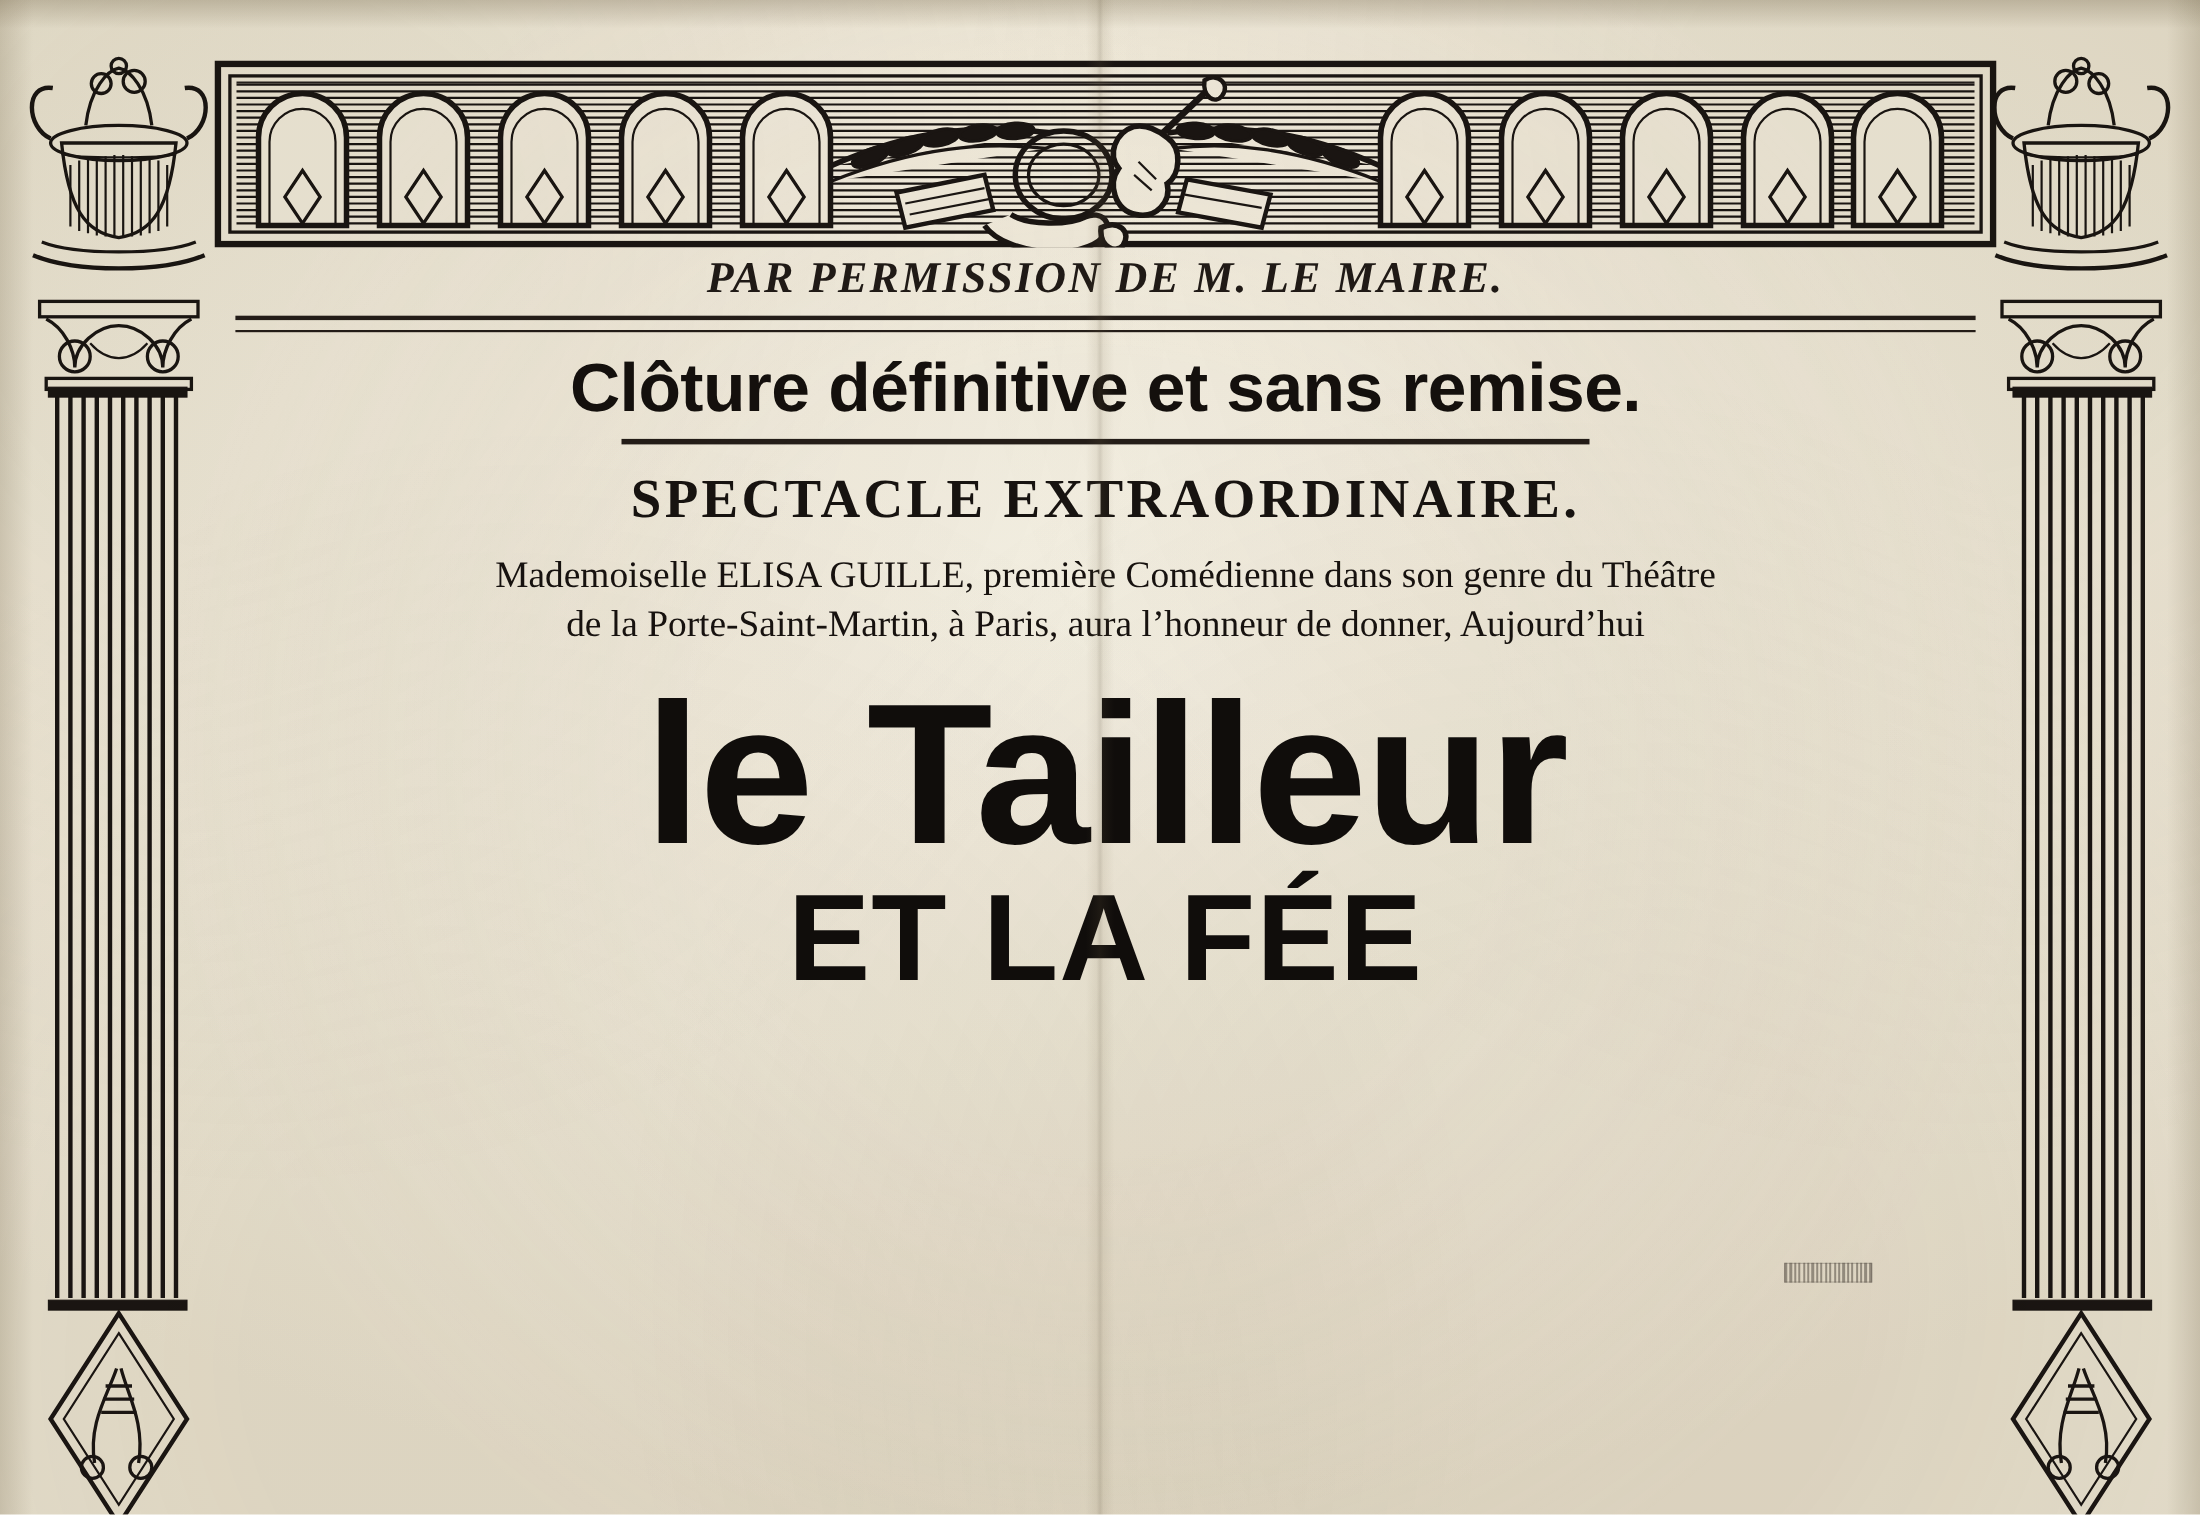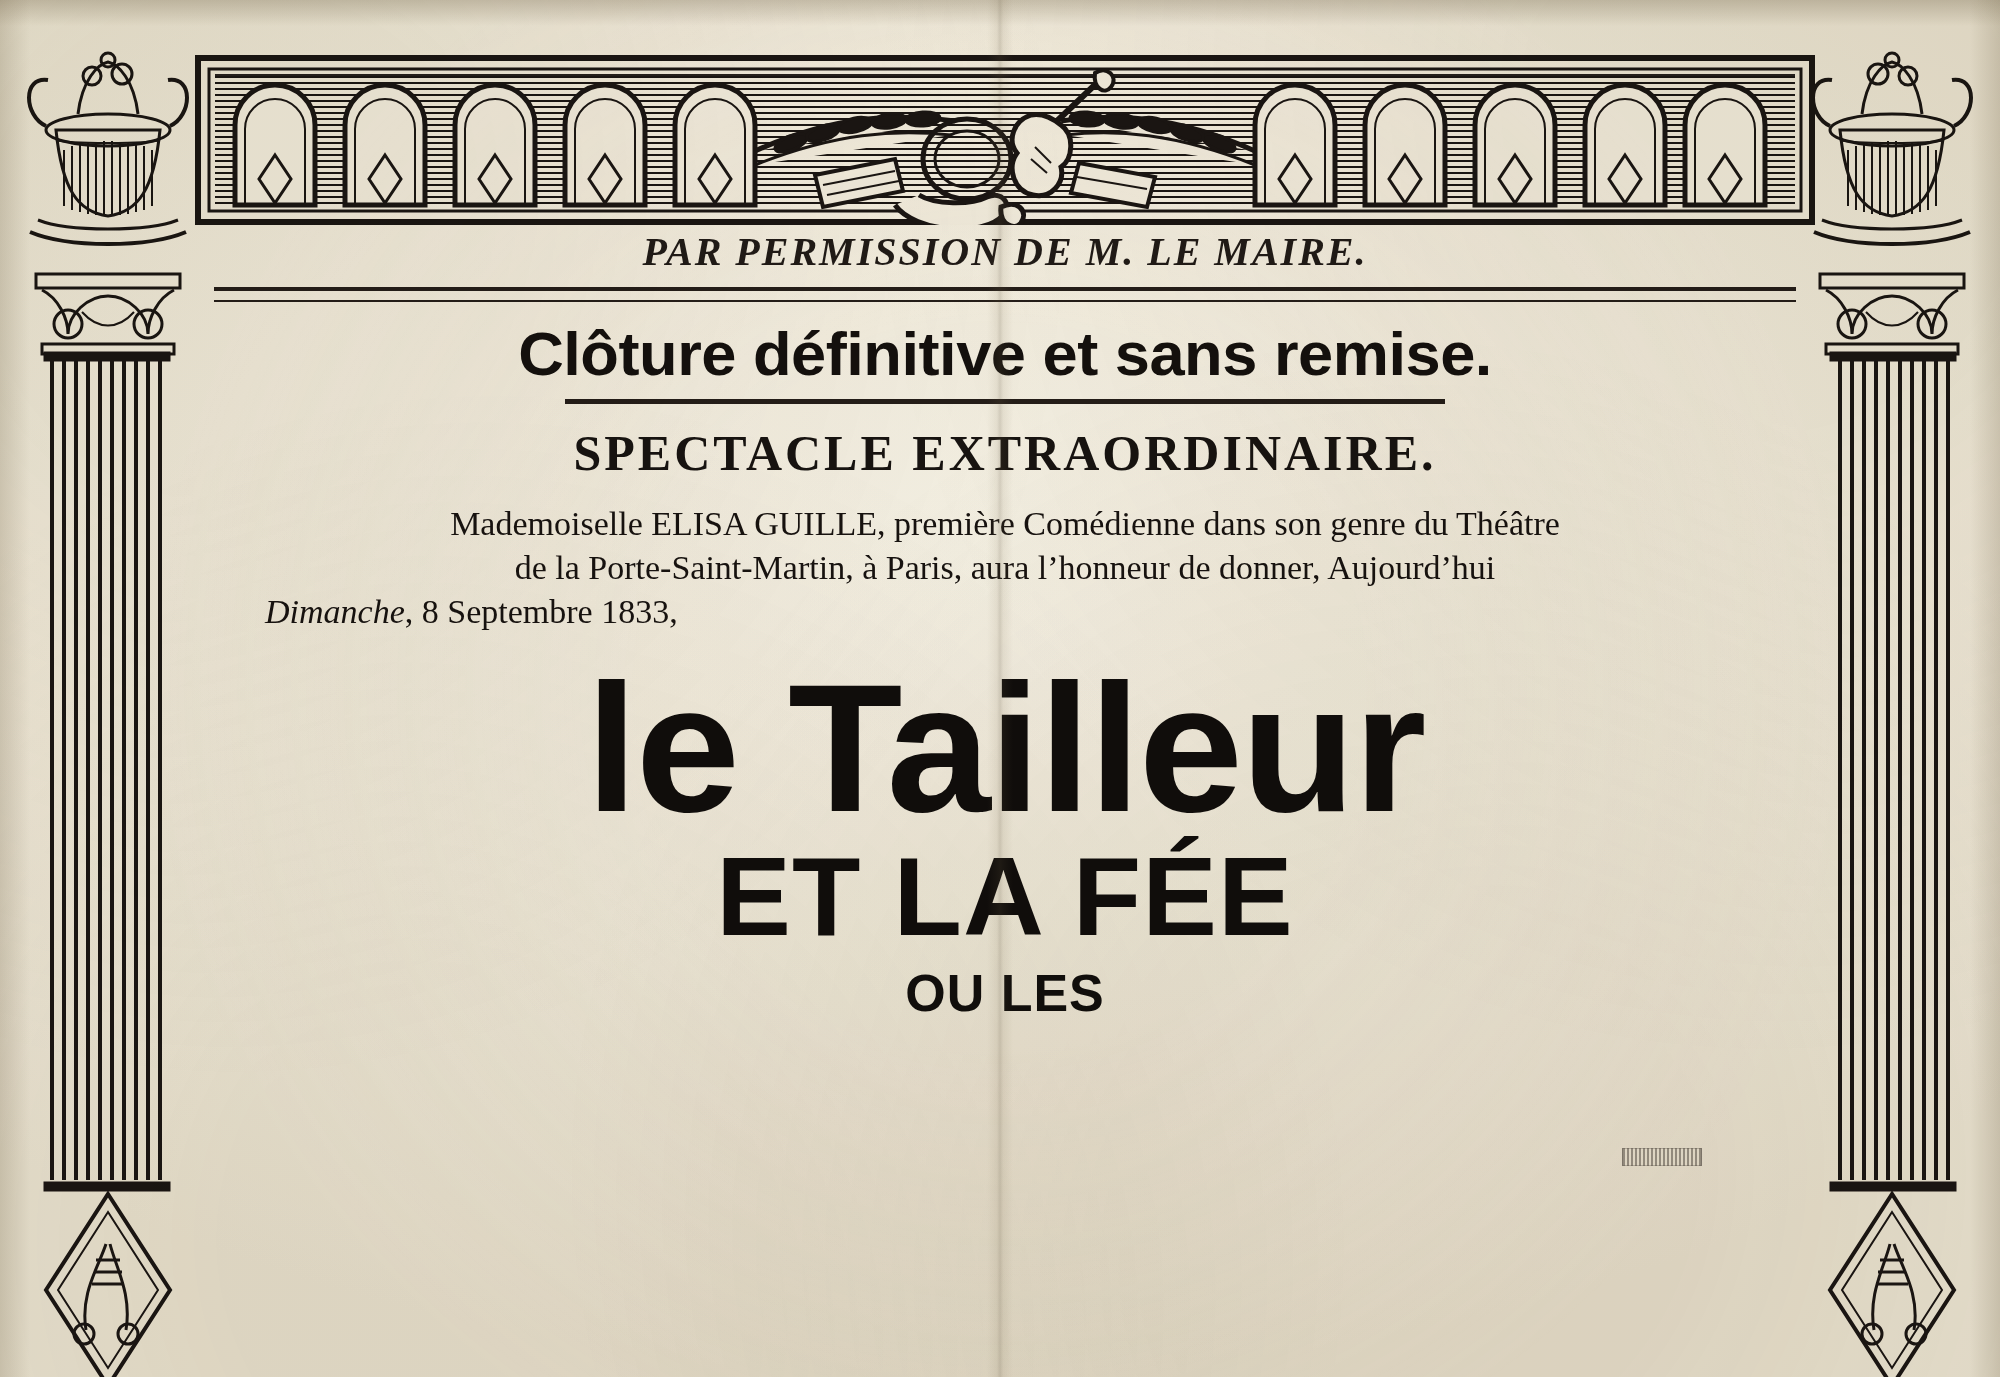--- a/index.html
+++ b/index.html
@@ -488,26 +488,24 @@
 
     <div class="cloture">Clôture définitive et sans remise.</div>
 
     <div class="rule-short"></div>
 
     <div class="spectacle">SPECTACLE EXTRAORDINAIRE.</div>
 
     <div class="para">
       <span class="ln">Mademoiselle ELISA GUILLE, première Comédienne dans son genre du Théâtre</span>
       <span class="ln">de la Porte-Saint-Martin, à Paris, aura l’honneur de donner, Aujourd’hui</span>
-      <span class="ln date-line"><span class="ital">Dimanche</span><span>, 8 Septembre 1833,</span></span>
     </div>
 
     <div class="title-main">le Tailleur</div>
     <div class="title-sub">ET LA FÉE</div>
-    <div class="oules">OU LES</div>
   </div>
 
   <div class="stamp"></div>
 
   <div class="grain"></div>
   <div class="fold"></div>
   <div class="edge-top"></div>
   <div class="edge-left"></div>
   <div class="edge-right"></div>
 </div>

